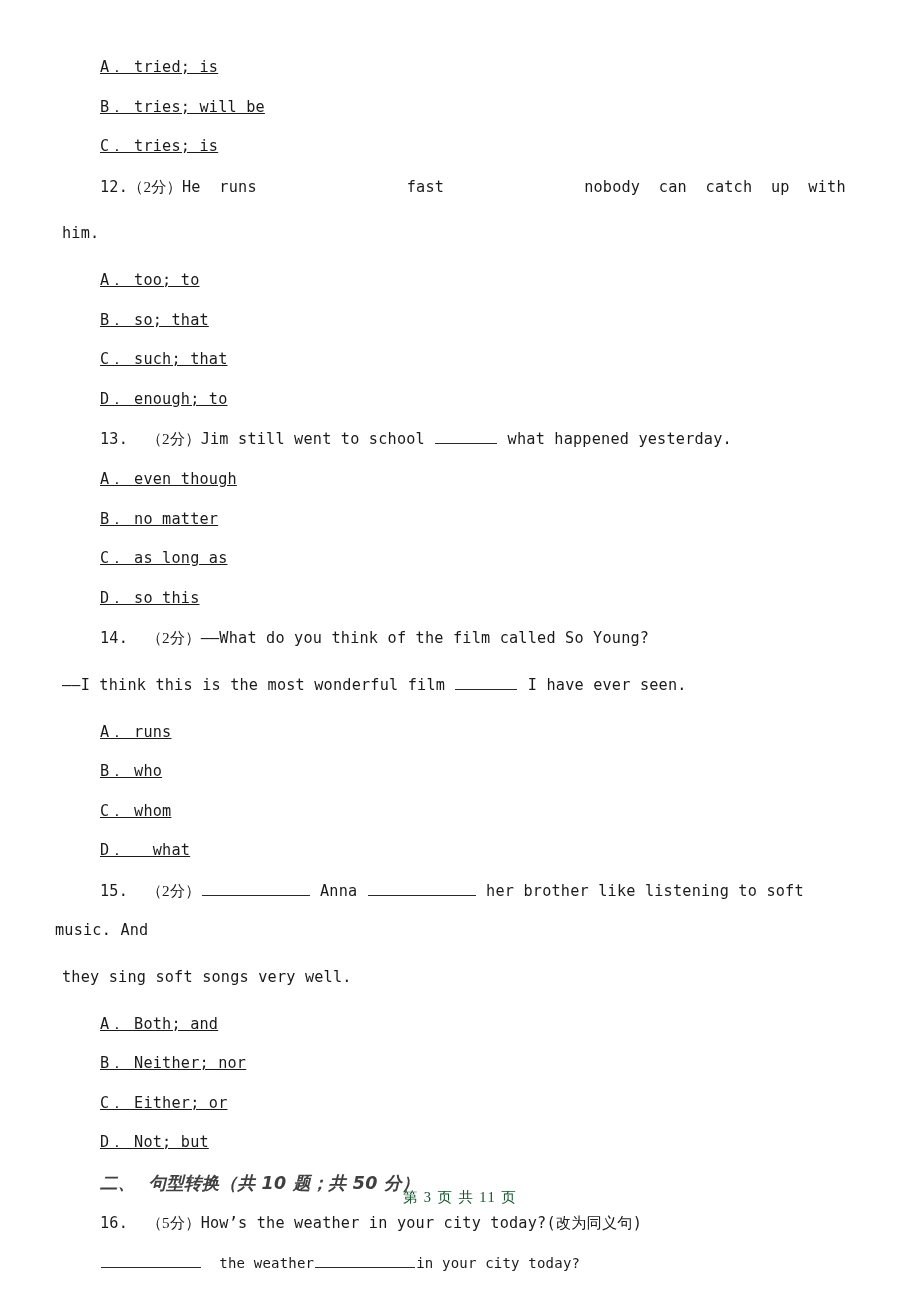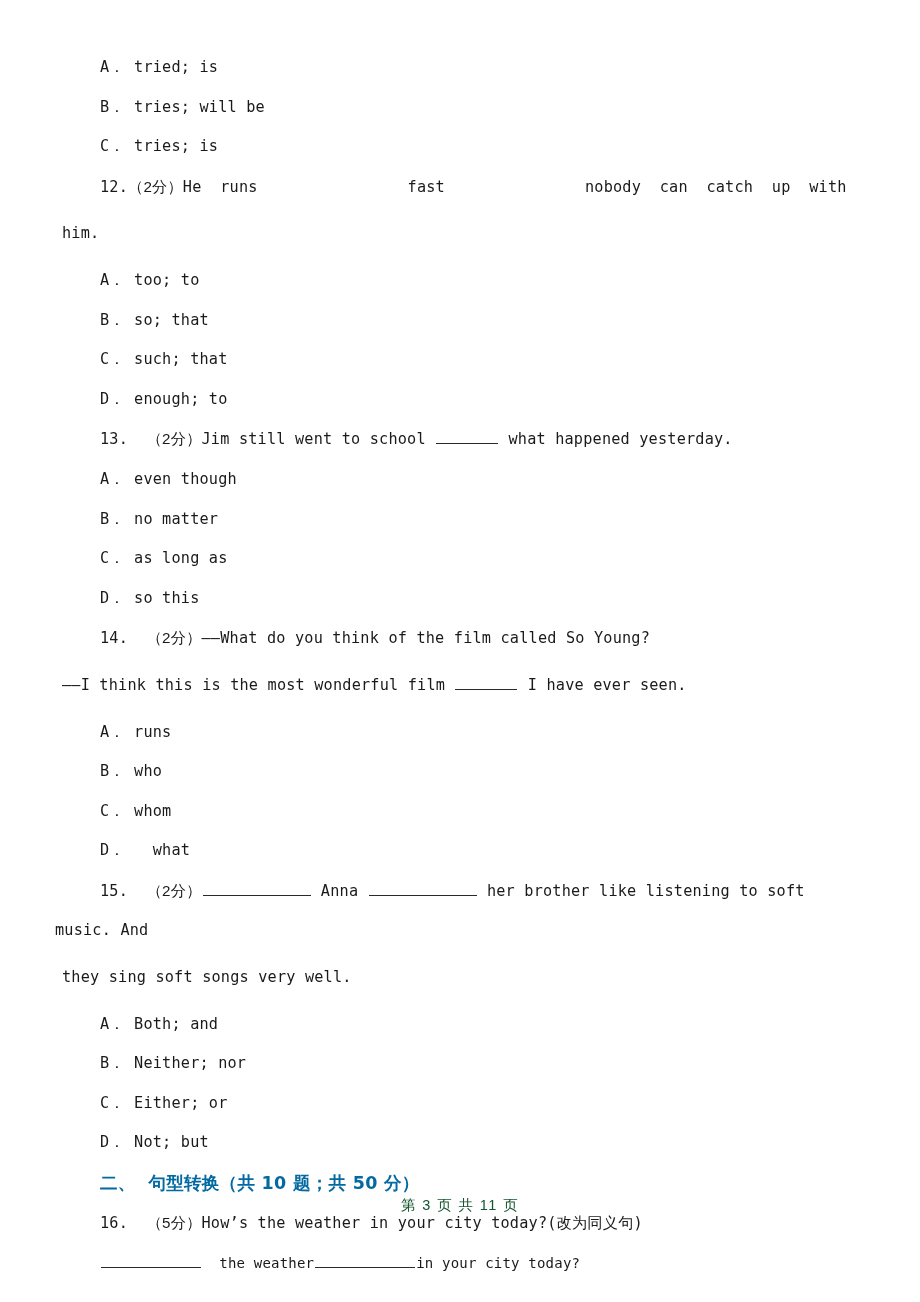--- a/index.html
+++ b/index.html
@@ -23,20 +23,21 @@
     box-sizing: border-box;
     padding: 48px 55px 0 55px;
   }
   .opt {
     font-size: 15.2px;
     line-height: 39.6px;
     letter-spacing: 0.2px;
     white-space: pre;
     margin: 0;
     padding-left: 45px;
+    text-decoration: underline;
   }
   .stem {
     font-size: 15.2px;
     line-height: 39.6px;
     letter-spacing: 0.2px;
     margin: 0;
     padding-left: 45px;
     white-space: pre-wrap;
   }
   .stem-wide {
@@ -77,39 +78,40 @@
   .blank-m { width: 62px; }
   .blank-l { width: 100px; }
   .blank-xl { width: 108px; }
   
   .section-head {
     font-family: "DejaVu Sans", "Liberation Sans", sans-serif;
     font-weight: bold;
     font-size: 17.5px;
     line-height: 40px;
     letter-spacing: 0.3px;
-    color: #0369a1;
+    color: #404040;
     margin: 0;
     padding-left: 45px;
     white-space: pre;
+    font-style: italic;
   }
   
   .footer {
     position: absolute;
     left: 0;
     top: 1188px;
     width: 920px;
     text-align: center;
     font-size: 14.5px;
     letter-spacing: 1.4px;
     color: #14532d;
     font-family: "DejaVu Sans Mono", "Liberation Mono", monospace;
     white-space: pre;
   }
-  .cjk { font-family: Liberation Sans, sans-serif; margin-top: 8px; }
+  .cjk { font-family: Liberation Serif, serif; }
 </style>
 </head>
 <body>
 
 <div class="page">
 
   <p class="opt">A． tried; is</p>
   <p class="opt">B． tries; will be</p>
   <p class="opt">C． tries; is</p>
 

